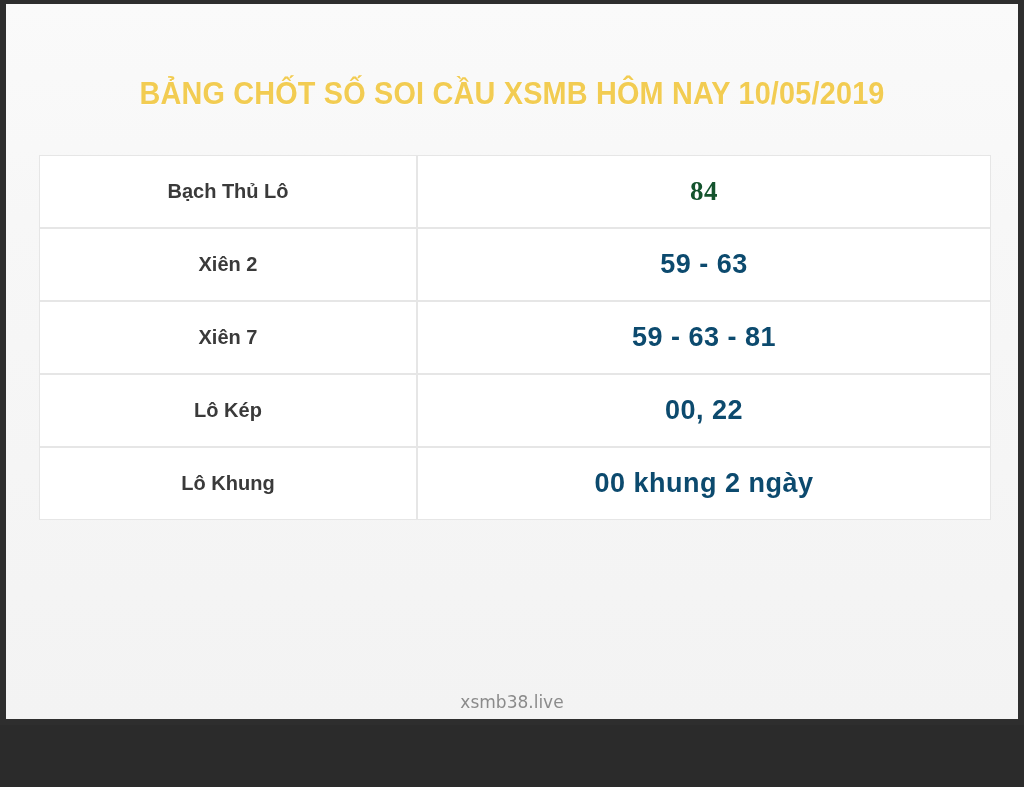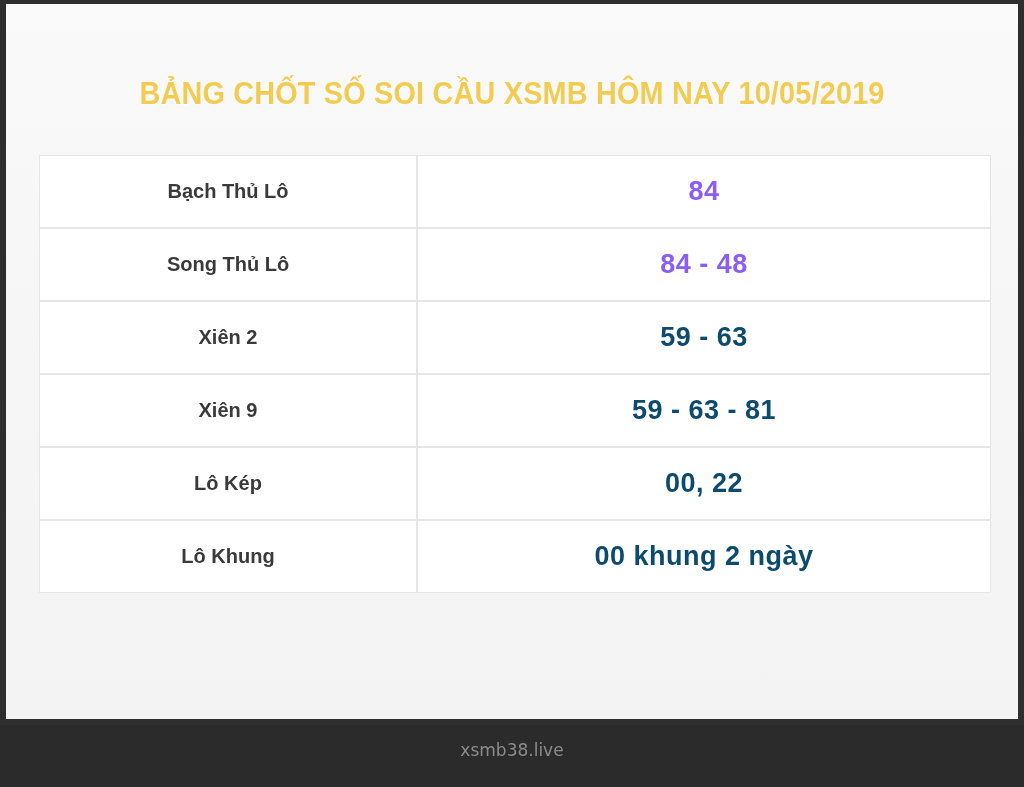--- a/index.html
+++ b/index.html
@@ -86,29 +86,29 @@
     font-size: 20px;
     transform: scaleX(0.95);
   }
   .value-cell {
     font-family: "Liberation Sans Narrow", "Liberation Sans", sans-serif;
     font-weight: bold;
     font-size: 27px;
     letter-spacing: 0.5px;
     transform: scaleX(0.95);
   }
-  .value-cell.red   { color: #8b5cf6; }
+  .value-cell.red   { color: #14532d; font-family: Liberation Serif, serif; }
   .value-cell.dark  { color: #0c4a6e; }
 
   
   .footer {
     position: absolute;
     left: 0;
     right: 0;
-    top: 736px;
+    top: 688px;
     text-align: center;
     color: #8b8b8b;
     font-family: "DejaVu Sans", "Liberation Sans", sans-serif;
     font-size: 17px;
     font-weight: normal;
   }
 </style>
 </head>
 <body>
 
@@ -117,29 +117,25 @@
 
     <div class="title">BẢNG CHỐT SỐ SOI CẦU XSMB HÔM NAY 10/05/2019</div>
 
     <table class="result-table">
       <tbody>
           <tr>
             <td><span class="label-cell">Bạch Thủ Lô</span></td>
             <td><span class="value-cell red">84</span></td>
           </tr>
           <tr>
-            <td><span class="label-cell">Song Thủ Lô</span></td>
-            <td><span class="value-cell red">84 - 48</span></td>
-          </tr>
-          <tr>
             <td><span class="label-cell">Xiên 2</span></td>
             <td><span class="value-cell dark">59 - 63</span></td>
           </tr>
           <tr>
-            <td><span class="label-cell">Xiên 9</span></td>
+            <td><span class="label-cell">Xiên 7</span></td>
             <td><span class="value-cell dark">59 - 63 - 81</span></td>
           </tr>
           <tr>
             <td><span class="label-cell">Lô Kép</span></td>
             <td><span class="value-cell dark">00, 22</span></td>
           </tr>
           <tr>
             <td><span class="label-cell">Lô Khung</span></td>
             <td><span class="value-cell dark">00 khung 2 ngày</span></td>
           </tr>

